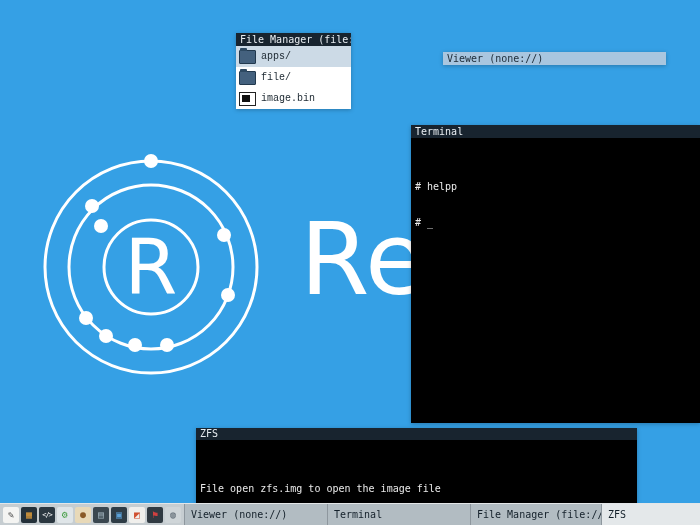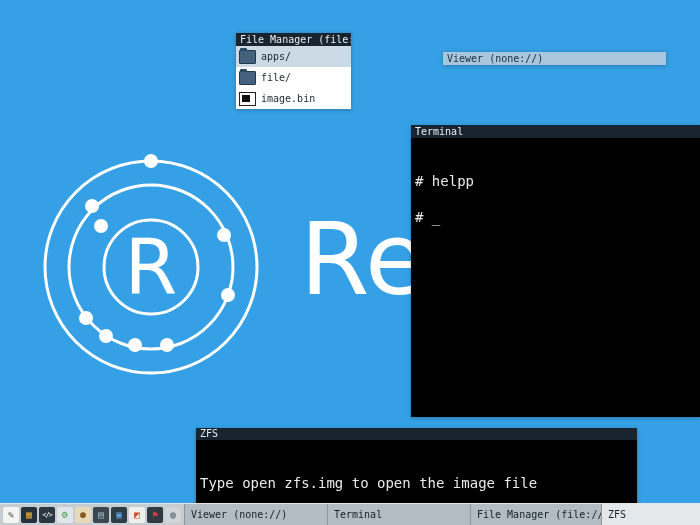--- a/index.html
+++ b/index.html
@@ -18,36 +18,36 @@
   
   .window{position:absolute;box-shadow:0 1px 4px rgba(0,0,0,0.25);}
   .titlebar{
     height:13px;line-height:13px;font-size:10px;
     background:#18242f;color:#e8edf1;
     padding:0 4px;white-space:nowrap;overflow:hidden;
   }
   .titlebar.unfocused{background:#a9c6df;color:#1c2a36;}
   
   #file-manager{left:236px;top:33px;width:115px;}
-  #file-manager .body{background:#ffffff;}
+  #file-manager .body{background:#ffffff;font-family:Liberation Mono, monospace;}
   .fm-row{display:flex;align-items:center;height:21px;padding-left:3px;
           font-size:10px;color:#1b2730;cursor:default;}
   .fm-row.selected{background:#ccdae6;}
   .fm-icon{width:15px;height:12px;margin-right:5px;position:relative;flex:0 0 15px;}
   .fm-icon.folder{background:#44617e;border:1px solid #22394e;border-radius:1px;}
   .fm-icon.folder::before{content:"";position:absolute;left:0;top:-3px;width:7px;height:3px;
           background:#2e4a63;border-radius:1px 1px 0 0;}
   .fm-icon.file{background:#ffffff;border:1px solid #222;}
   .fm-icon.file::before{content:"";position:absolute;left:2px;top:2px;width:8px;height:7px;background:#111;}
   
   #viewer{left:443px;top:52px;width:223px;}
   
   #terminal{left:411px;top:125px;width:289px;}
-  .term-body{background:#000000;color:#e9e9e9;font-size:14px;line-height:12px;
-             padding:13px 0 0 4px;white-space:pre;overflow:hidden;}
+  .term-body{background:#000000;color:#e9e9e9;font-size:10px;line-height:12px;
+             padding:19px 0 0 4px;white-space:pre;overflow:hidden;}
   #terminal .term-body{height:266px;}
   
   #zfs{left:196px;top:428px;width:441px;}
   #zfs .titlebar{height:12px;line-height:12px;}
   #zfs .term-body{height:60px;}
   
   #taskbar{
     position:absolute;left:0;bottom:0;width:700px;height:22px;
     background:#c6cdd1;display:flex;align-items:stretch;
     border-top:1px solid rgba(255,255,255,0.5);box-sizing:border-box;
@@ -130,21 +130,21 @@
     <div class="titlebar">Terminal</div>
     <div class="term-body">
       <div># helpp</div>
       <div># _</div>
     </div>
   </div>
 
   <div class="window" id="zfs">
     <div class="titlebar">ZFS</div>
     <div class="term-body">
-      <div>Type open zfs.img to open the image file</div>
+      <div>File open zfs.img to open the image file</div>
       
       
     </div>
   </div>
 
   <div id="taskbar">
     <div class="launchers">
       <span class="launcher l0">✎</span>
       <span class="launcher l1">▦</span>
       <span class="launcher l2">&lt;/&gt;</span>

